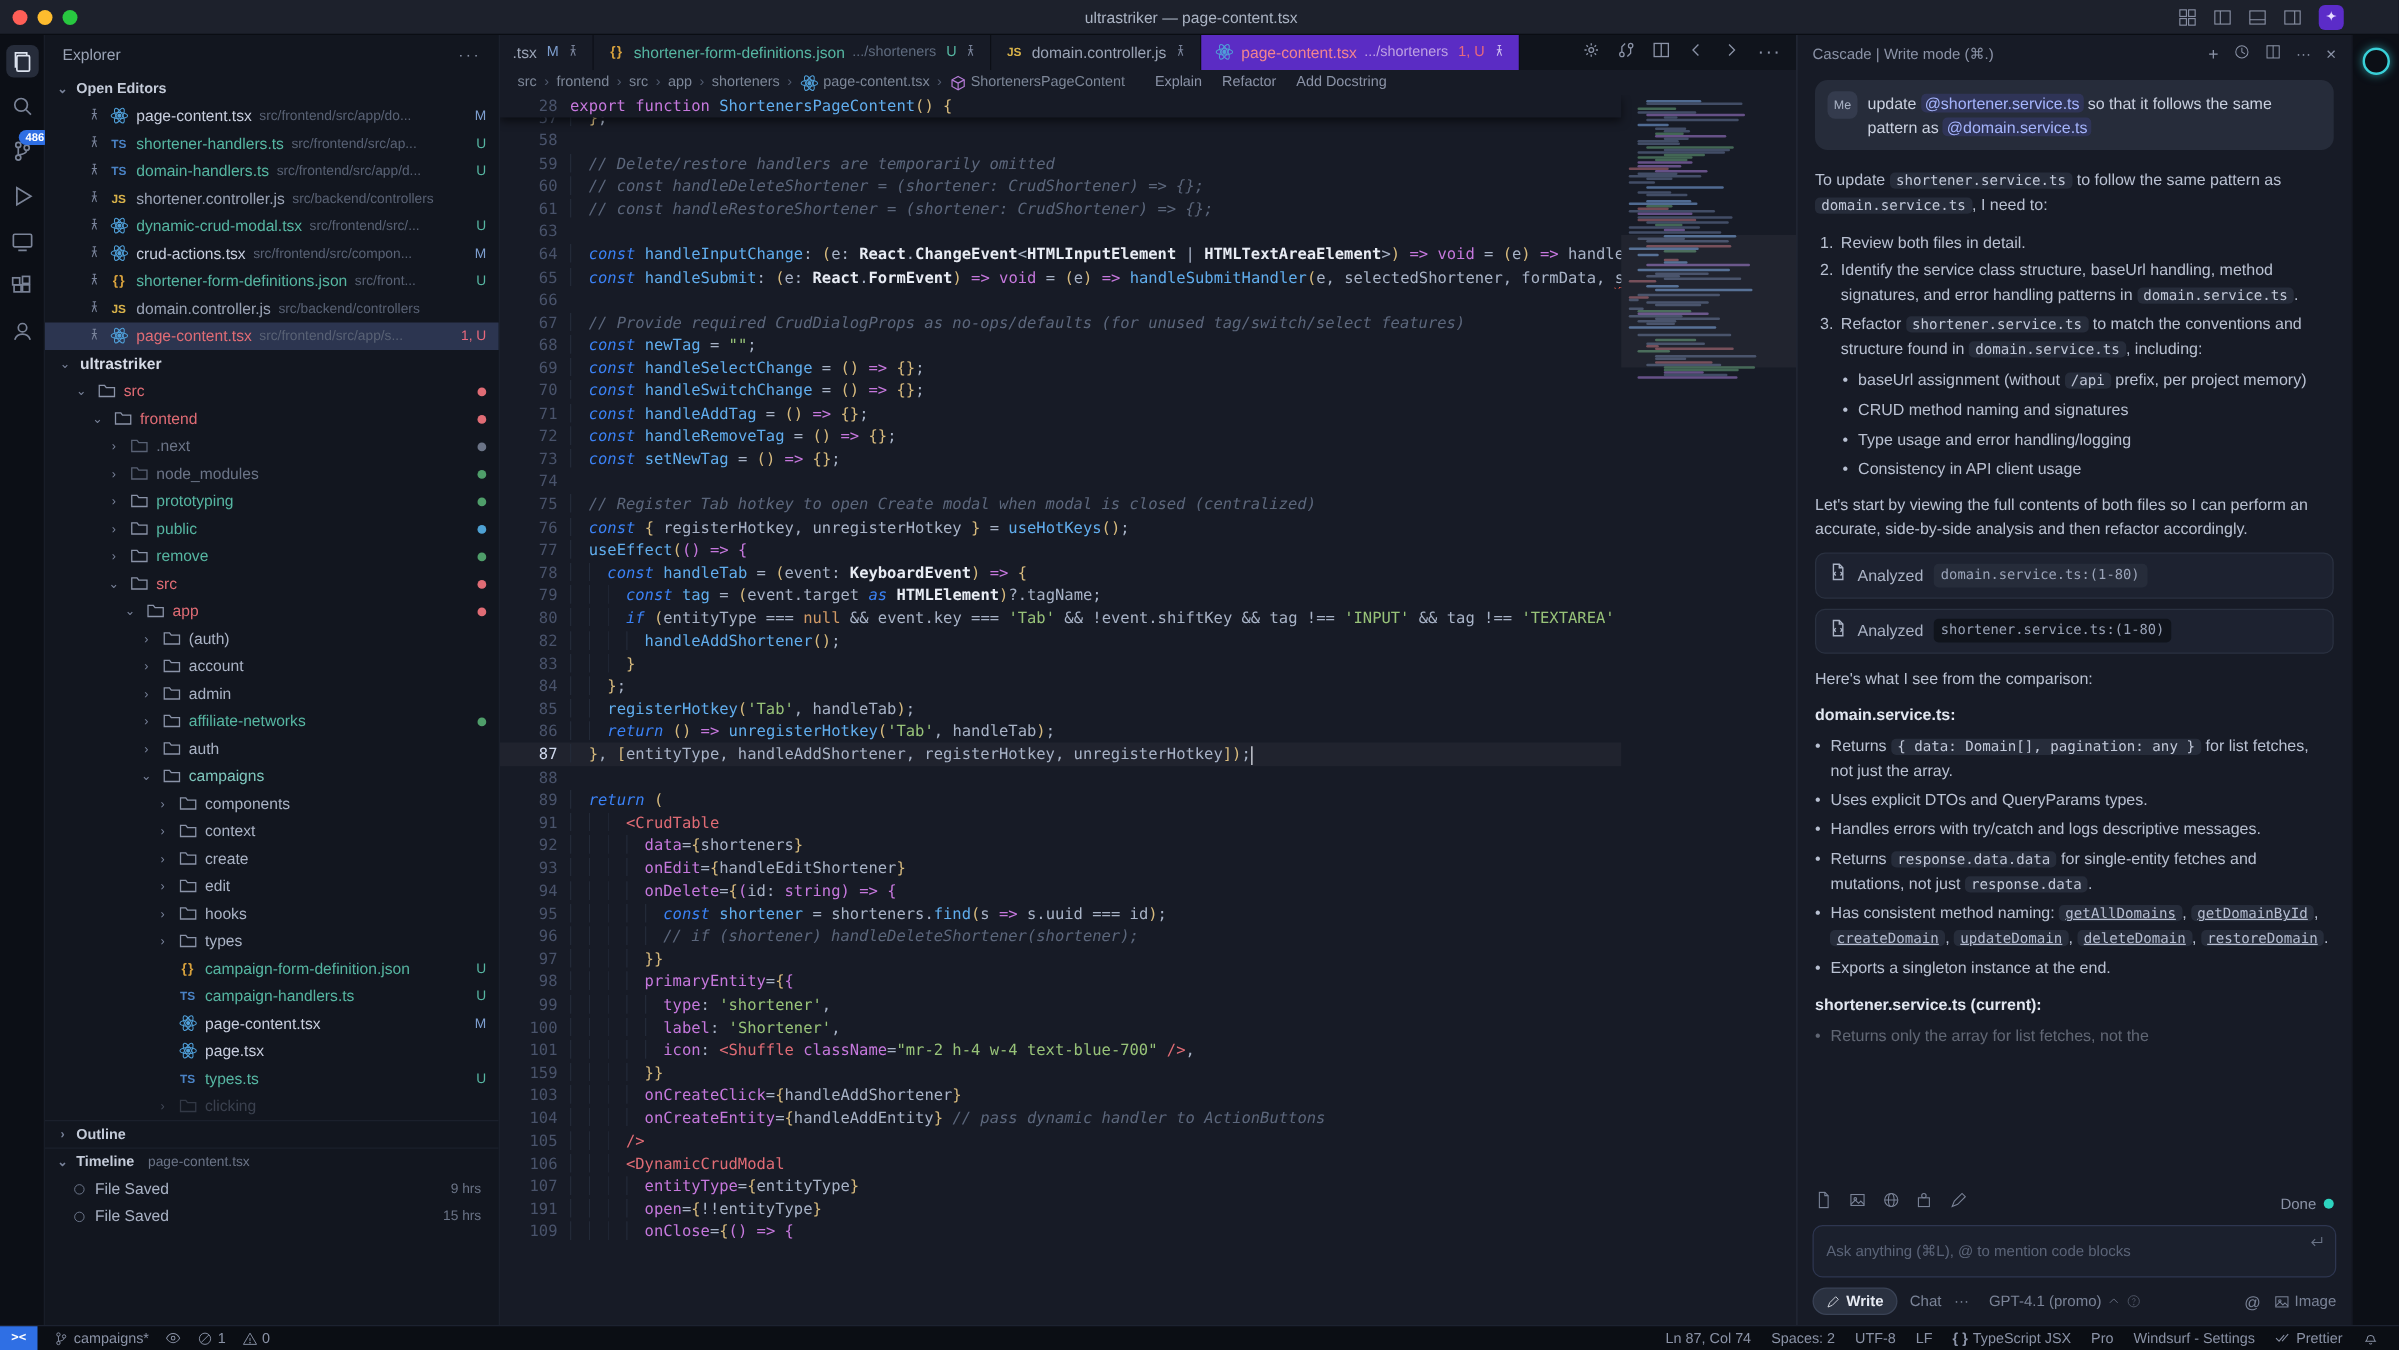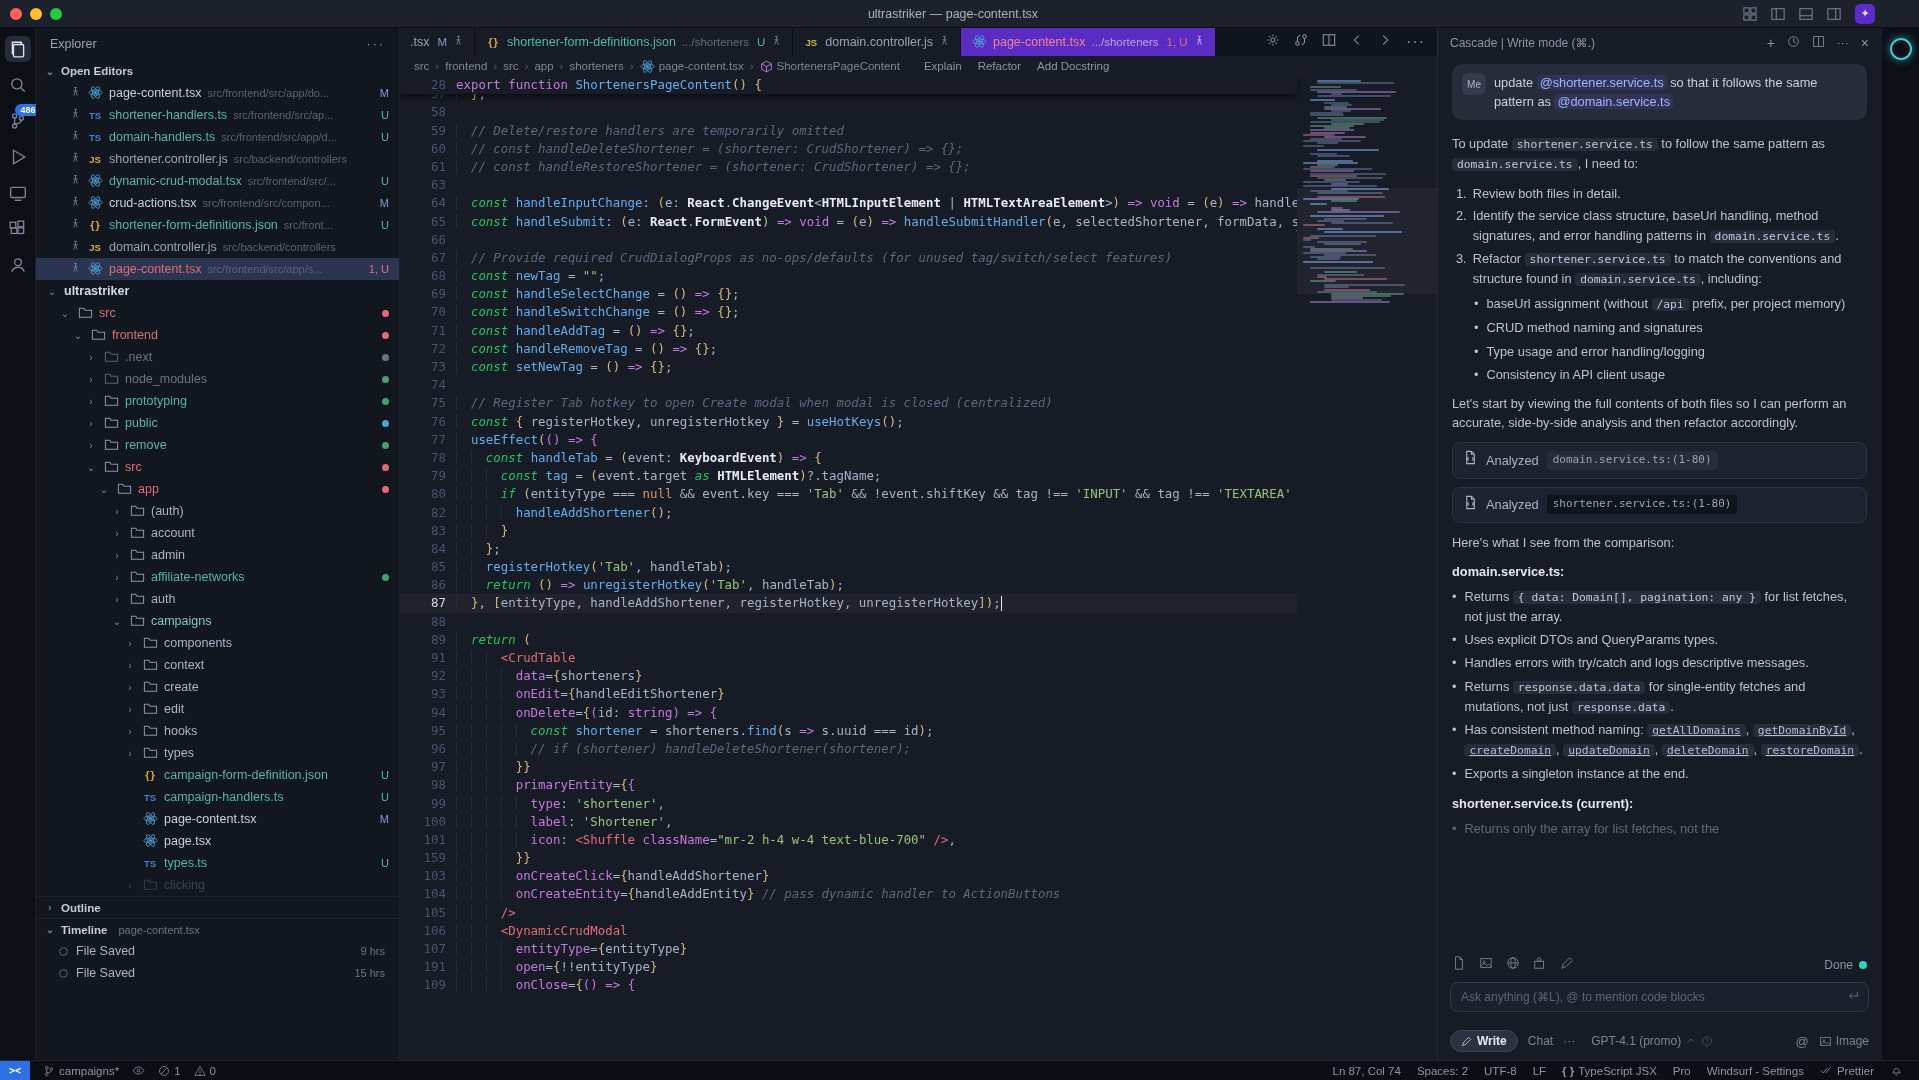--- a/index.html
+++ b/index.html
@@ -53,21 +53,21 @@
   .code { position:absolute; left:0; right:0; top:48px; bottom:0; overflow:hidden; font-family:"DejaVu Sans Mono",monospace; font-size:12.4px; line-height:18.2px; }
   .code-lines { position:absolute; left:0; top:-9px; right:140px; }
   .cl { height:18.2px; white-space:pre; display:flex; color:#a8b3c7; }
   .cl .ln { width:46px; flex:0 0 auto; text-align:right; color:#49536b; padding-right:0; }
   .cl .lc { padding-left:10px; overflow:hidden; flex:1 1 auto; }
   .cl.cur { background:rgba(255,255,255,0.04); }
   .cl.cur .ln { color:#cfd8ec; }
   .sticky { position:absolute; left:0; right:140px; top:0; height:18.2px; background:#171b26; box-shadow:0 3px 7px rgba(0,0,0,.55); display:flex; white-space:pre; z-index:3; }
   .sticky .ln { width:46px; text-align:right; color:#49536b; }
   .sticky .lc { padding-left:10px; }
-  .c-kw { color:#c678dd; } .c-kwi { color:#22c55e; font-style:italic; }
+  .c-kw { color:#c678dd; } .c-kwi { color:#3b82f6; font-style:italic; }
   .c-fn { color:#61aeee; } .c-str { color:#98c379; } .c-com { color:#5c677c; font-style:italic; }
   .c-type { color:#e8ecf4; font-weight:bold; } .c-attr { color:#c678dd; }
   .c-tag { color:#e06c75; } .c-num { color:#d19a66; } .c-op { color:#a8b3c7; }
   .b0 { color:#d7ba7d; } .b1 { color:#c678dd; }
   .ig { box-shadow:inset 1px 0 0 #232a38; }
   .c-err { text-decoration:underline wavy #e45649 1px; text-underline-offset:3px; }
   .cursor { display:inline-block; width:1.5px; height:15px; background:#e6eaf2; vertical-align:middle; }
   .minimap { position:absolute; right:0; top:0; bottom:0; width:140px; }
   .mm-bar { position:absolute; height:2px; border-radius:1px; }
   .mm-slider { position:absolute; left:0; right:0; background:rgba(255,255,255,.045); }
@@ -94,24 +94,24 @@
   .cs-mention { color:#a5b4fc; background:rgba(99,102,241,.16); border-radius:4px; padding:0 3px; }
   .cs-tool { background:#1d2230; border:1px solid #2a3140; border-radius:8px; padding:7px 10px; display:flex; align-items:center; gap:8px; margin:8px 0; color:#aab3c5; }
   .cs-tool .chip { background:#262c3a; border-radius:4px; padding:1px 6px; font-family:"DejaVu Sans Mono",monospace; font-size:11px; color:#9aa3b8; }
   .cs-tool .chip.dark { background:#10141c; }
   .cs-fade { opacity:.45; }
   .composer { flex:0 0 auto; padding:6px 12px 8px 12px; }
   .comp-toolbar { display:flex; align-items:center; gap:13px; color:#7a8397; padding:4px 2px 8px 2px; }
   .comp-done { margin-left:auto; display:flex; align-items:center; gap:6px; color:#8b93a7; font-size:12px; }
   .done-dot { width:8px; height:8px; border-radius:50%; background:#2dd4bf; }
   .comp-input { position:relative; }
-  .comp-input input { width:100%; height:30px; background:#1b202d; border:1px solid #2e3650; border-radius:8px; color:#c9d0df; font-size:12px; padding:0 30px 0 10px; outline:none; }
+  .comp-input input { width:100%; height:42px; background:#1b202d; border:1px solid #2e3650; border-radius:8px; color:#c9d0df; font-size:12px; padding:0 30px 0 10px; outline:none; }
   .comp-input input::placeholder { color:#5b6478; }
   .ret { position:absolute; right:9px; top:7px; color:#6b7487; }
-  .comp-modes { display:flex; align-items:center; gap:10px; margin-top:18px; color:#7a8397; font-size:12px; }
+  .comp-modes { display:flex; align-items:center; gap:10px; margin-top:8px; color:#7a8397; font-size:12px; }
   .mode-pill { display:flex; align-items:center; gap:5px; background:#2a3140; border:1px solid #3a4356; border-radius:14px; padding:3px 10px; color:#e6eaf2; font-weight:bold; }
   .comp-right { margin-left:auto; display:flex; align-items:center; gap:10px; }
 
   
   .rightstrip { position:absolute; right:0; top:28px; bottom:20px; width:38px; background:#0c0f16; border-left:1px solid #181d28; display:flex; flex-direction:column; align-items:center; padding-top:10px; }
   .strip-circle { width:22px; height:22px; border-radius:50%; border:2.5px solid #39d0d8; box-shadow:0 0 8px rgba(57,208,216,.6); }
 
   
   .statusbar { position:absolute; left:0; bottom:0; width:1919px; height:20px; background:#0b0e14; border-top:1px solid #1c2230; display:flex; align-items:center; font-size:11.5px; color:#8b93a7; }
   .st-remote { height:100%; background:#2f6fe4; color:#fff; display:flex; align-items:center; padding:0 9px; font-family:"DejaVu Sans Mono",monospace; font-size:10px; font-weight:bold; }

